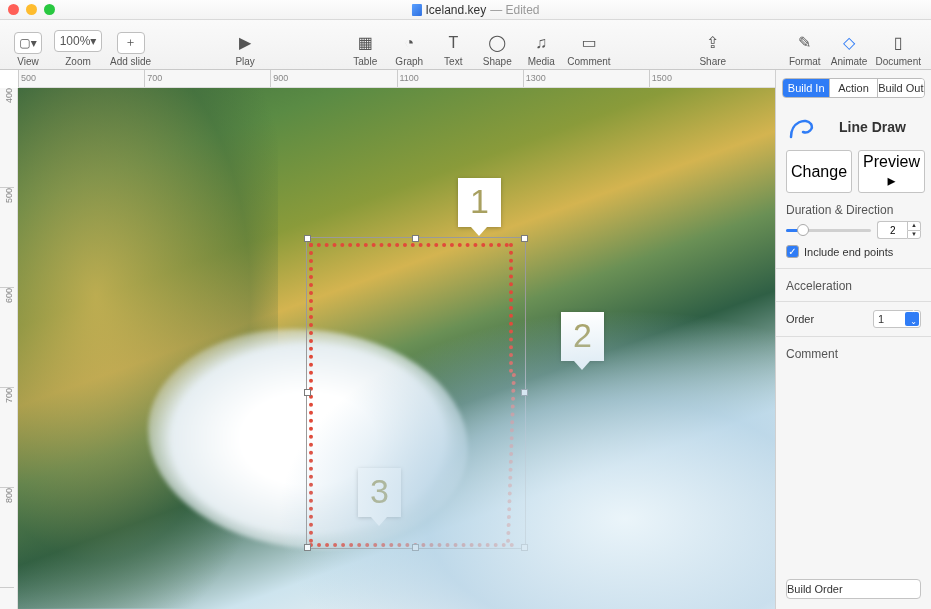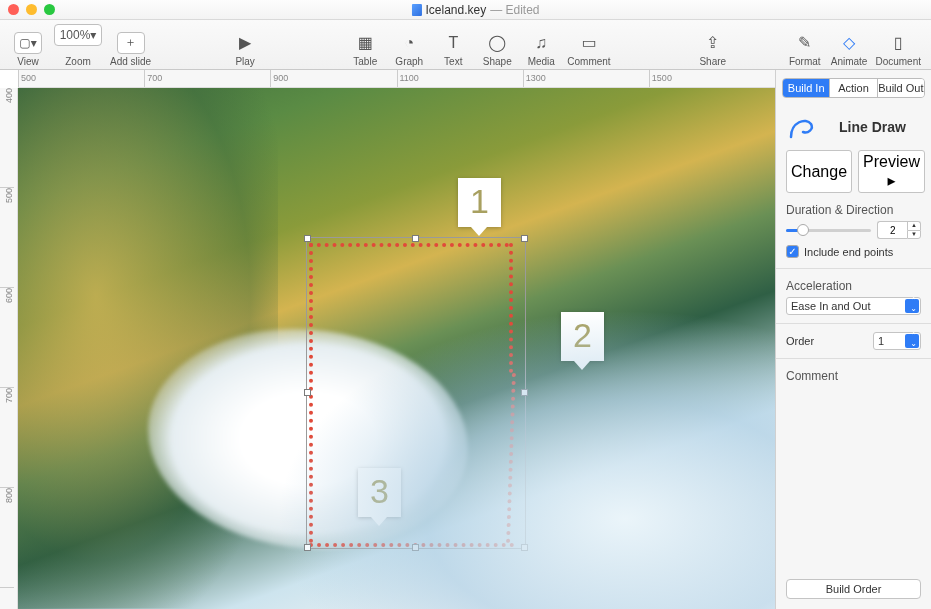--- a/index.html
+++ b/index.html
@@ -16,21 +16,21 @@
 .doc-icon { width: 10px; height: 12px; background: linear-gradient(135deg,#5aa0ff,#2d6fe0); border-radius: 1px; }
 
 
 .toolbar { height: 50px; background: linear-gradient(#fafafa,#f1f1f1); border-bottom: 1px solid #c9c9c9; display: flex; align-items: center; padding: 0 10px; gap: 8px; }
 .tb-group { display:flex; gap:8px; }
 .tb-btn { display: flex; flex-direction: column; align-items: center; justify-content: flex-end; height: 44px; min-width: 36px; }
 .tb-btn .ic { width: 28px; height: 22px; border: 1px solid #bfbfbf; border-radius: 4px; background: #fff; display:flex; align-items:center; justify-content:center; font-size:12px; color:#555; }
 .tb-btn .ic.noframe { border:none; background:transparent; font-size:16px; }
 .tb-btn .lbl { font-size: 10px; color: #555; margin-top: 2px; }
 .spacer { flex: 1; }
-.zoom-btn { display:flex; align-items:center; gap:8px; }
+.zoom-btn { display:flex; align-items:center; gap:2px; }
 .zoom-btn .ic { width:48px; }
 
 
 .main { position: absolute; top: 70px; left: 0; right: 0; bottom: 0; display: flex; }
 
 
 .canvas-wrap { flex: 1; position: relative; background: #fff; overflow: hidden; }
 .ruler-h { position: absolute; top: 0; left: 18px; right: 0; height: 18px; background: #f7f7f7; border-bottom: 1px solid #ddd; display:flex; font-size:9px; color:#888; }
 .ruler-h div { width: 182px; border-left:1px solid #ccc; padding-left:2px; padding-top:3px; }
 .ruler-v { position: absolute; top: 18px; left: 0; bottom: 0; width: 18px; background: #f7f7f7; border-right: 1px solid #ddd; font-size:9px; color:#888; }
@@ -83,21 +83,21 @@
 .select { width:100%; border:1px solid #c4c4c4; border-radius:3px; background:#fff; font-size:11px; padding:2px 18px 2px 4px; position:relative; }
 .select.small { width:48px; }
 .select::after { content:""; position:absolute; right:1px; top:1px; bottom:1px; width:14px; background:#2f7cf6; border-radius:2px; }
 .select::before { content:"⌃\A⌄"; white-space:pre; position:absolute; right:3px; top:-1px; font-size:8px; color:#fff; z-index:2; line-height:8px; }
 
 .checkbox-row { display:flex; align-items:center; gap:5px; margin:6px 0 10px 0; }
 .cb { width:13px; height:13px; border:1px solid #aaa; border-radius:3px; background:#2f7cf6; color:#fff; font-size:10px; text-align:center; line-height:11px; }
 
 .divider { height:1px; background:#ddd; margin: 8px -10px; }
 
-.build-order-btn { margin: 0 10px 10px 10px; padding:3px 0; text-align:center; background:#fff; border:1px solid #c4c4c4; border-radius:4px; font-size:11px; }
+.build-order-btn { margin: 0 10px 10px 10px; padding:3px 0; background:#fff; border:1px solid #c4c4c4; border-radius:4px; font-size:11px; }
 
 .arrow-icon { font-size:10px; letter-spacing:-1px; }
 </style>
 </head>
 <body>
 
 <div class="titlebar">
   <div class="traffic">
     <div class="dot red"></div>
     <div class="dot yellow"></div>
@@ -263,25 +263,20 @@
         </div>
       </div>
       <div class="checkbox-row">
         <div class="cb">✓</div>
         <span>Include end points</span>
       </div>
 
       <div class="divider"></div>
 
       <div class="sec-label">Acceleration</div>
-      <div class="row">
-        <div class="select">
-          <span>Ease In and Out</span>
-        </div>
-      </div>
 
       <div class="divider"></div>
 
       <div class="row">
         <span style="flex:1">Order</span>
         <div class="select small">
           <span>1</span>
         </div>
       </div>
 

